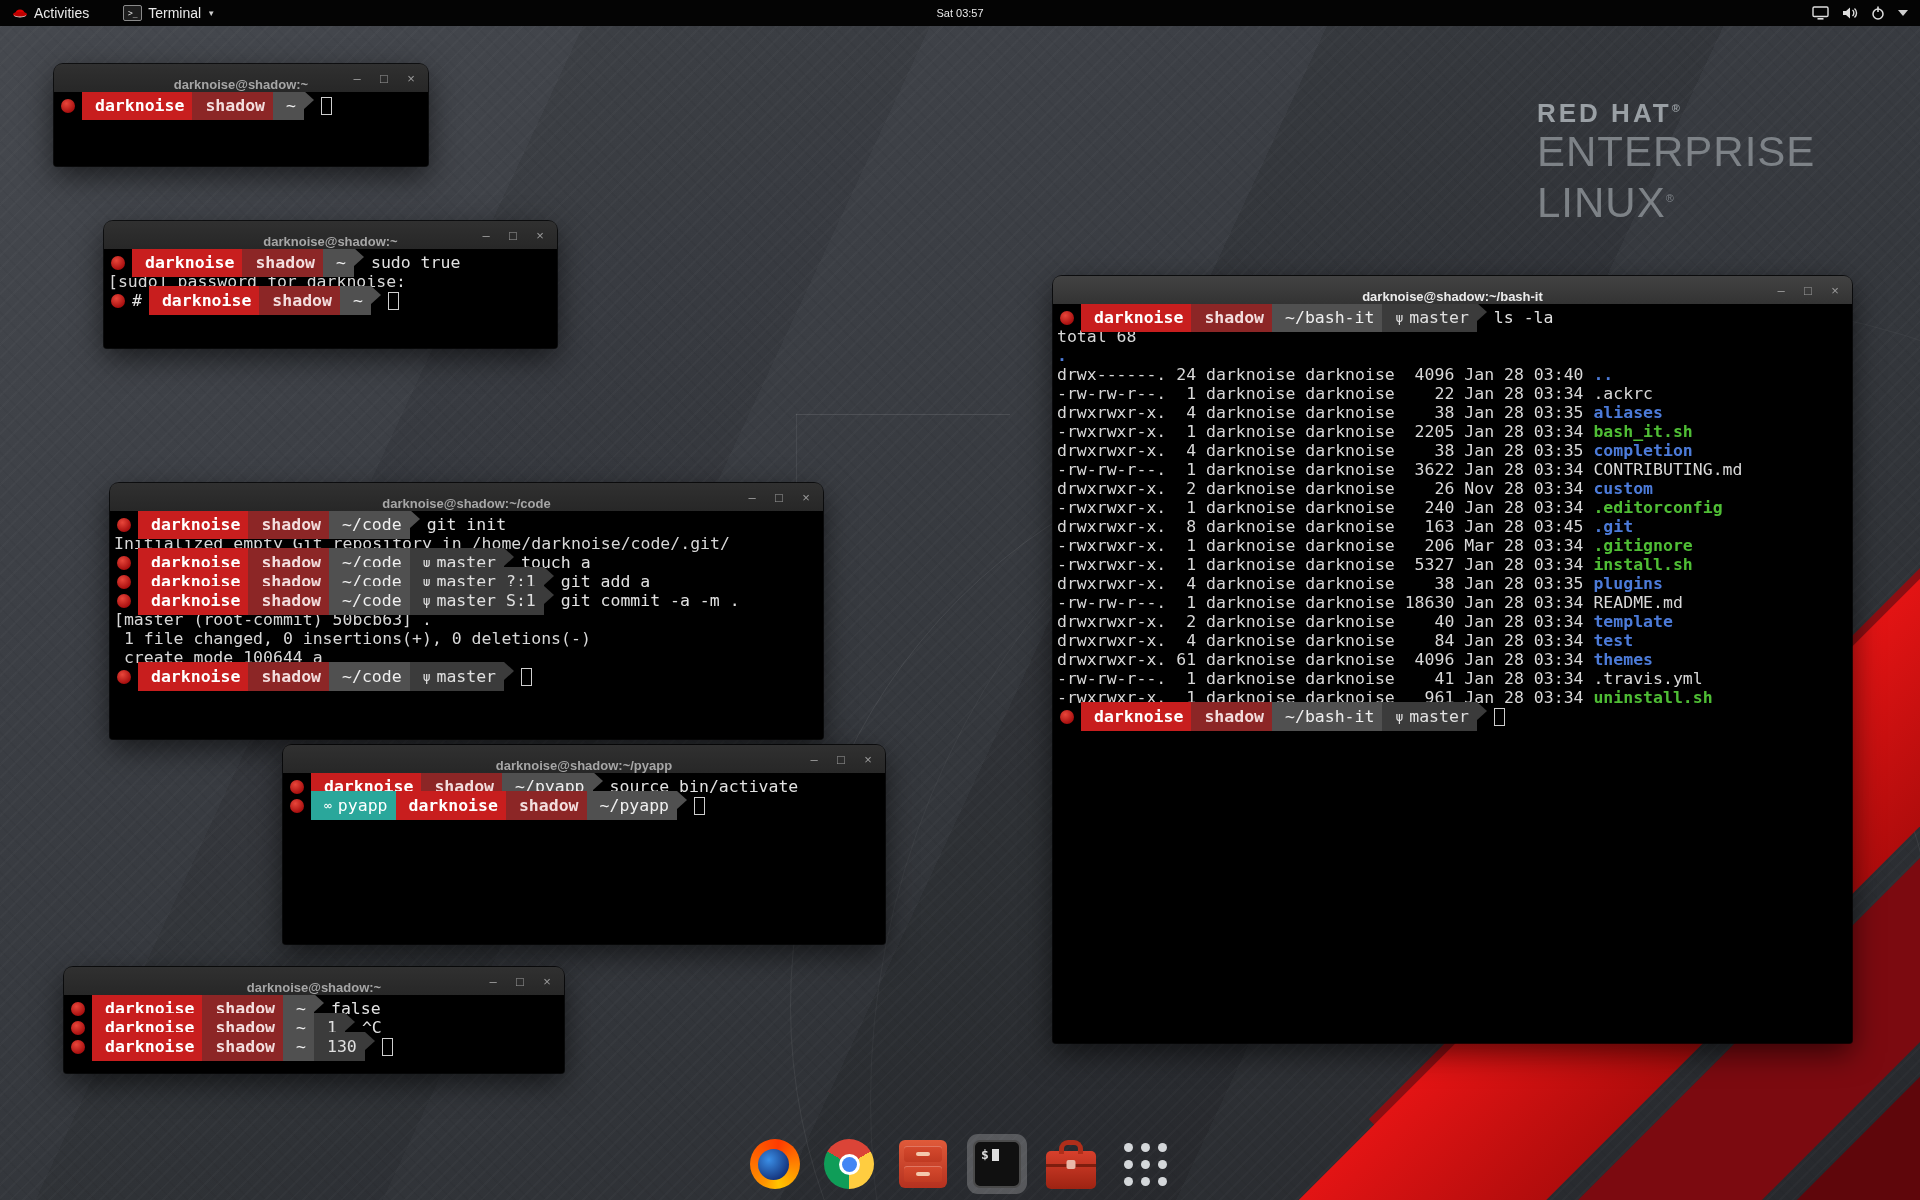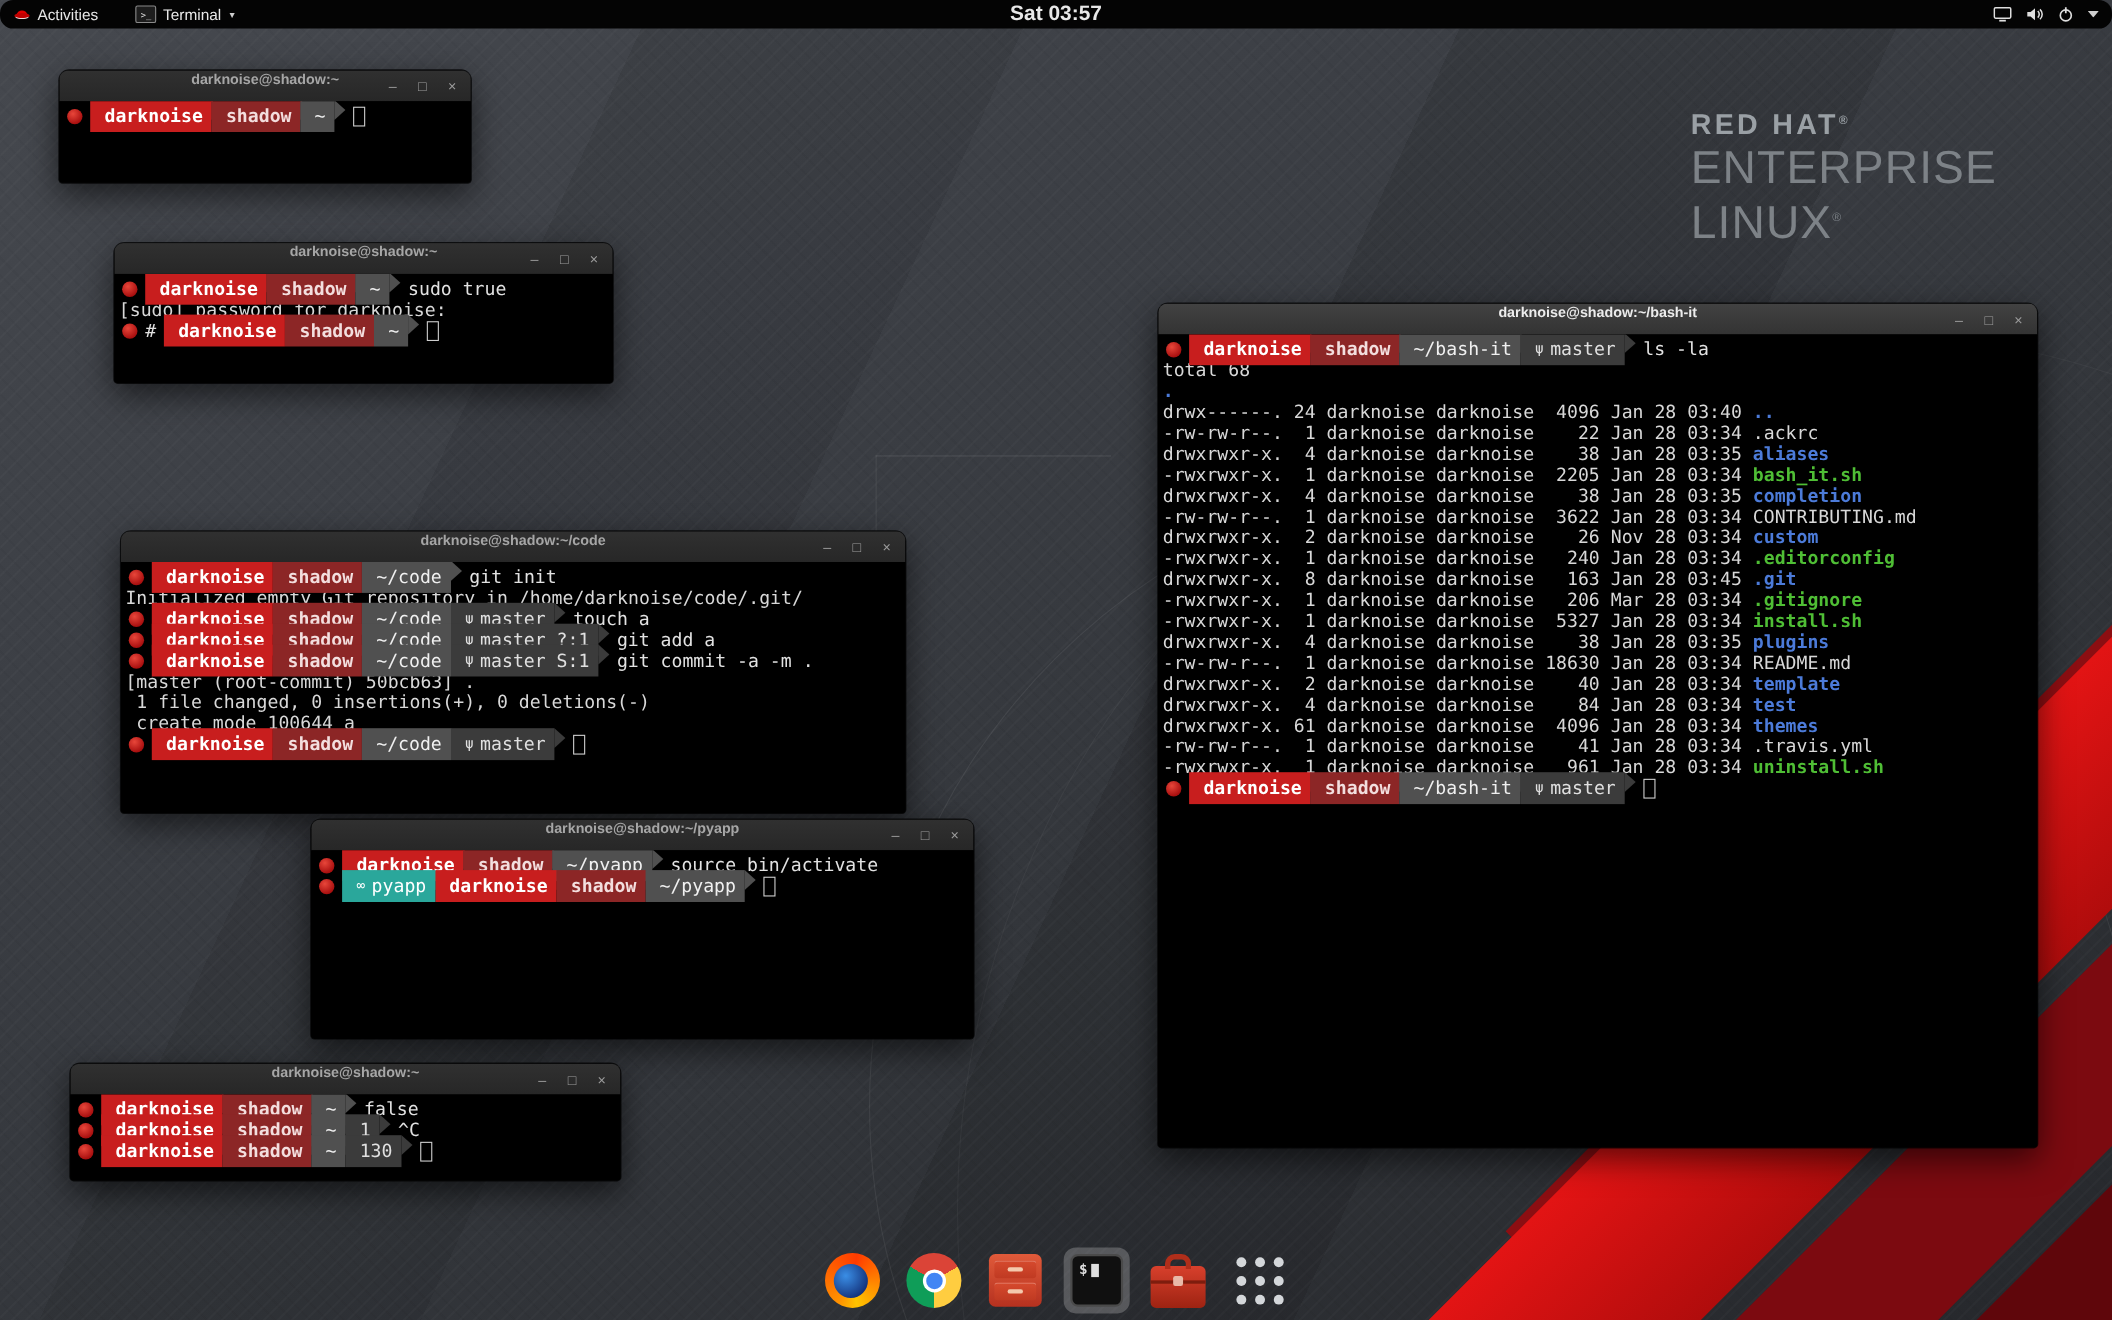--- a/index.html
+++ b/index.html
@@ -21,34 +21,34 @@
   .rb-bright{width:1200px;height:175px;background:linear-gradient(180deg,#e31414,#b00c0c);left:1160px;top:775px;}
   .rb-dark{width:1200px;height:130px;background:#7c0a10;left:1270px;top:935px;}
   .rb-corner{width:1200px;height:160px;background:#5f060b;left:1390px;top:1040px;}
   
   .brand{position:absolute;left:1537px;top:98px;color:#8b9095;z-index:2;}
   .brand .rh{font-size:26px;font-weight:bold;letter-spacing:3px;color:#9aa0a5;}
   .brand .big{font-size:42px;letter-spacing:1px;color:#7d8287;line-height:46px;}
   .brand sup{font-size:11px;vertical-align:super;}
   
   .topbar{position:absolute;top:0;left:0;right:0;height:26px;background:#040404;color:#e8e8e8;
-    display:flex;align-items:center;font-size:14px;z-index:50;border-radius:12px;}
+    display:flex;align-items:center;font-size:14px;z-index:50;}
   .tb-left{display:flex;align-items:center;gap:26px;padding-left:8px;}
   .tb-item{display:flex;align-items:center;gap:6px;height:26px;padding:0 4px;cursor:default;}
-  .tb-clock{position:absolute;left:50%;transform:translateX(-50%);font-weight:bold;font-size:19px;}
+  .tb-clock{position:absolute;left:50%;transform:translateX(-50%);font-weight:normal;font-size:11px;}
   .tb-right{margin-left:auto;display:flex;align-items:center;gap:13px;padding-right:12px;}
   .mini-term{width:17px;height:14px;background:#1d1d1d;border:1px solid #8a8a8a;border-radius:2px;
     font:8px "DejaVu Sans Mono",monospace;color:#ddd;display:inline-flex;align-items:center;justify-content:center;}
   .caret{font-size:8px;color:#cfcfcf;}
   
   .win{position:absolute;background:#000;border-radius:9px 9px 3px 3px;z-index:10;
     box-shadow:0 10px 30px rgba(0,0,0,.6),0 0 0 1px rgba(0,0,0,.75);}
   .win.focused{z-index:12;}
   .titlebar{height:28px;background:linear-gradient(#303030,#272727);border-radius:8px 8px 0 0;
-    position:relative;display:flex;align-items:flex-start;justify-content:center;color:#a6a6a6;
+    position:relative;display:flex;align-items:flex-end;justify-content:center;color:#a6a6a6;
     font-size:13px;font-weight:bold;border-bottom:1px solid #121212;}
   .win.focused .titlebar{background:linear-gradient(#424242,#333333);color:#ececec;}
   .winbtns{position:absolute;right:10px;top:0;height:100%;display:flex;align-items:center;gap:13px;
     color:#9c9c9c;font-size:13px;font-weight:normal;}
   .wbtn{width:14px;text-align:center;cursor:default;}
   .term-body{position:absolute;top:28px;left:0;right:0;bottom:0;background:#000;overflow:hidden;
     padding:4px 0 0 4px;font-family:"DejaVu Sans Mono",monospace;font-size:16.5px;line-height:19px;color:#d8d8d8;
     border-radius:0 0 3px 3px;}
   .tline{display:flex;align-items:center;height:19px;white-space:pre;}
   .pre{white-space:pre;}

